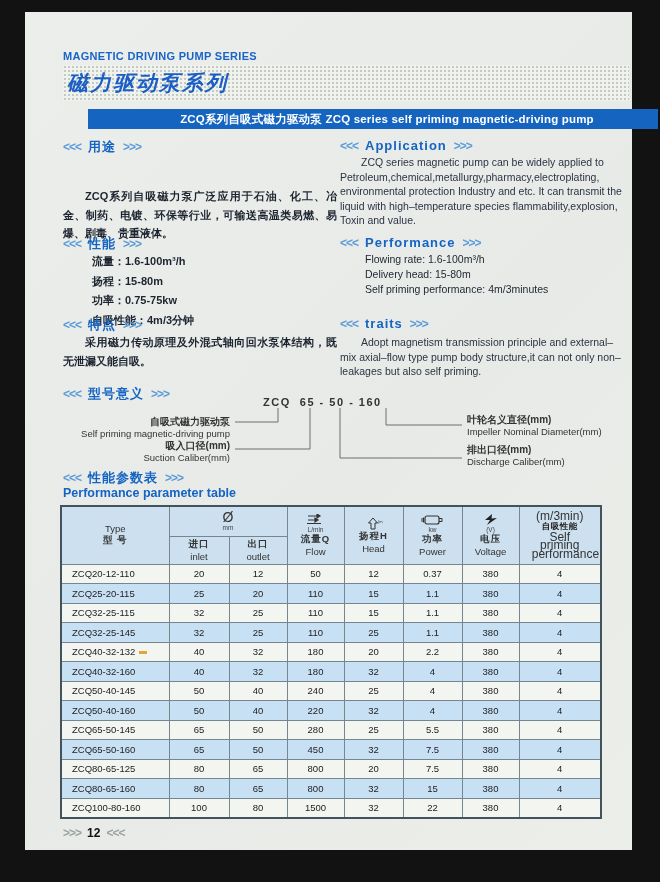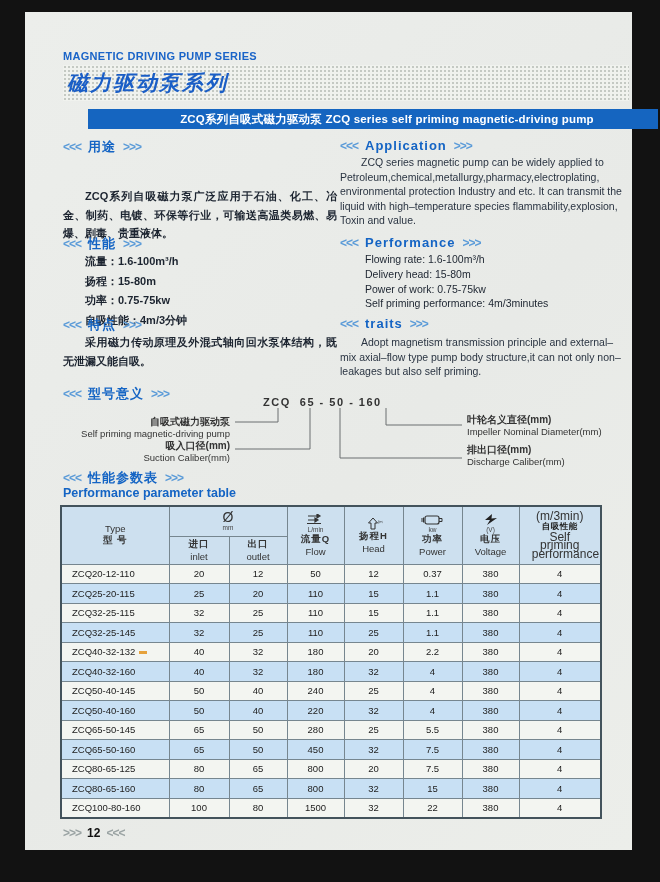--- a/index.html
+++ b/index.html
@@ -39,21 +39,21 @@
   
   .zh-body{
     position:absolute;font-size:11px;line-height:18.5px;color:#1c2430;
     text-align:justify;text-indent:2em;font-weight:bold;
   }
   .en-body{
     position:absolute;font-size:10.5px;line-height:14.6px;color:#2a3442;
     text-indent:2em;
   }
   .perf-list{position:absolute;color:#1c2430;}
-  .perf-list.zh div{font-size:11px;line-height:19.5px;font-weight:bold;}
+  .perf-list.zh div{font-size:11px;line-height:19.5px;font-weight:bold;margin-left:7px;}
   .perf-list.en div{font-size:10.5px;line-height:14.8px;}
   
   .model-code{
     position:absolute;left:238px;top:384px;font-size:11px;font-weight:bold;
     color:#333;letter-spacing:1.5px;white-space:pre;
   }
   .diagram-svg{position:absolute;left:0;top:380px;}
   .dlabel{position:absolute;line-height:12px;color:#333;}
   .dlabel .zh{font-size:10px;font-weight:bold;}
   .dlabel .en{font-size:9.5px;}
@@ -129,21 +129,20 @@
   </div>
   <div class="perf-list zh" style="left:60px;top:240px;">
     <div>流量：1.6-100m³/h</div>
     <div>扬程：15-80m</div>
     <div>功率：0.75-75kw</div>
     <div>自吸性能：4m/3分钟</div>
   </div>
   <div class="perf-list en" style="left:340px;top:240px;">
     <div>Flowing rate: 1.6-100m³/h</div>
     <div>Delivery head: 15-80m</div>
-    <div>Power of work: 0.75-75kw</div>
     <div>Self priming performance: 4m/3minutes</div>
   </div>
 
   <div class="sec-head" style="left:38px;top:304px;">
     <span class="chev">&lt;&lt;&lt;</span>
     <span class="sec-title">特点</span>
     <span class="chev">&gt;&gt;&gt;</span>
   </div>
   <div class="sec-head" style="left:315px;top:304px;">
     <span class="chev">&lt;&lt;&lt;</span>

